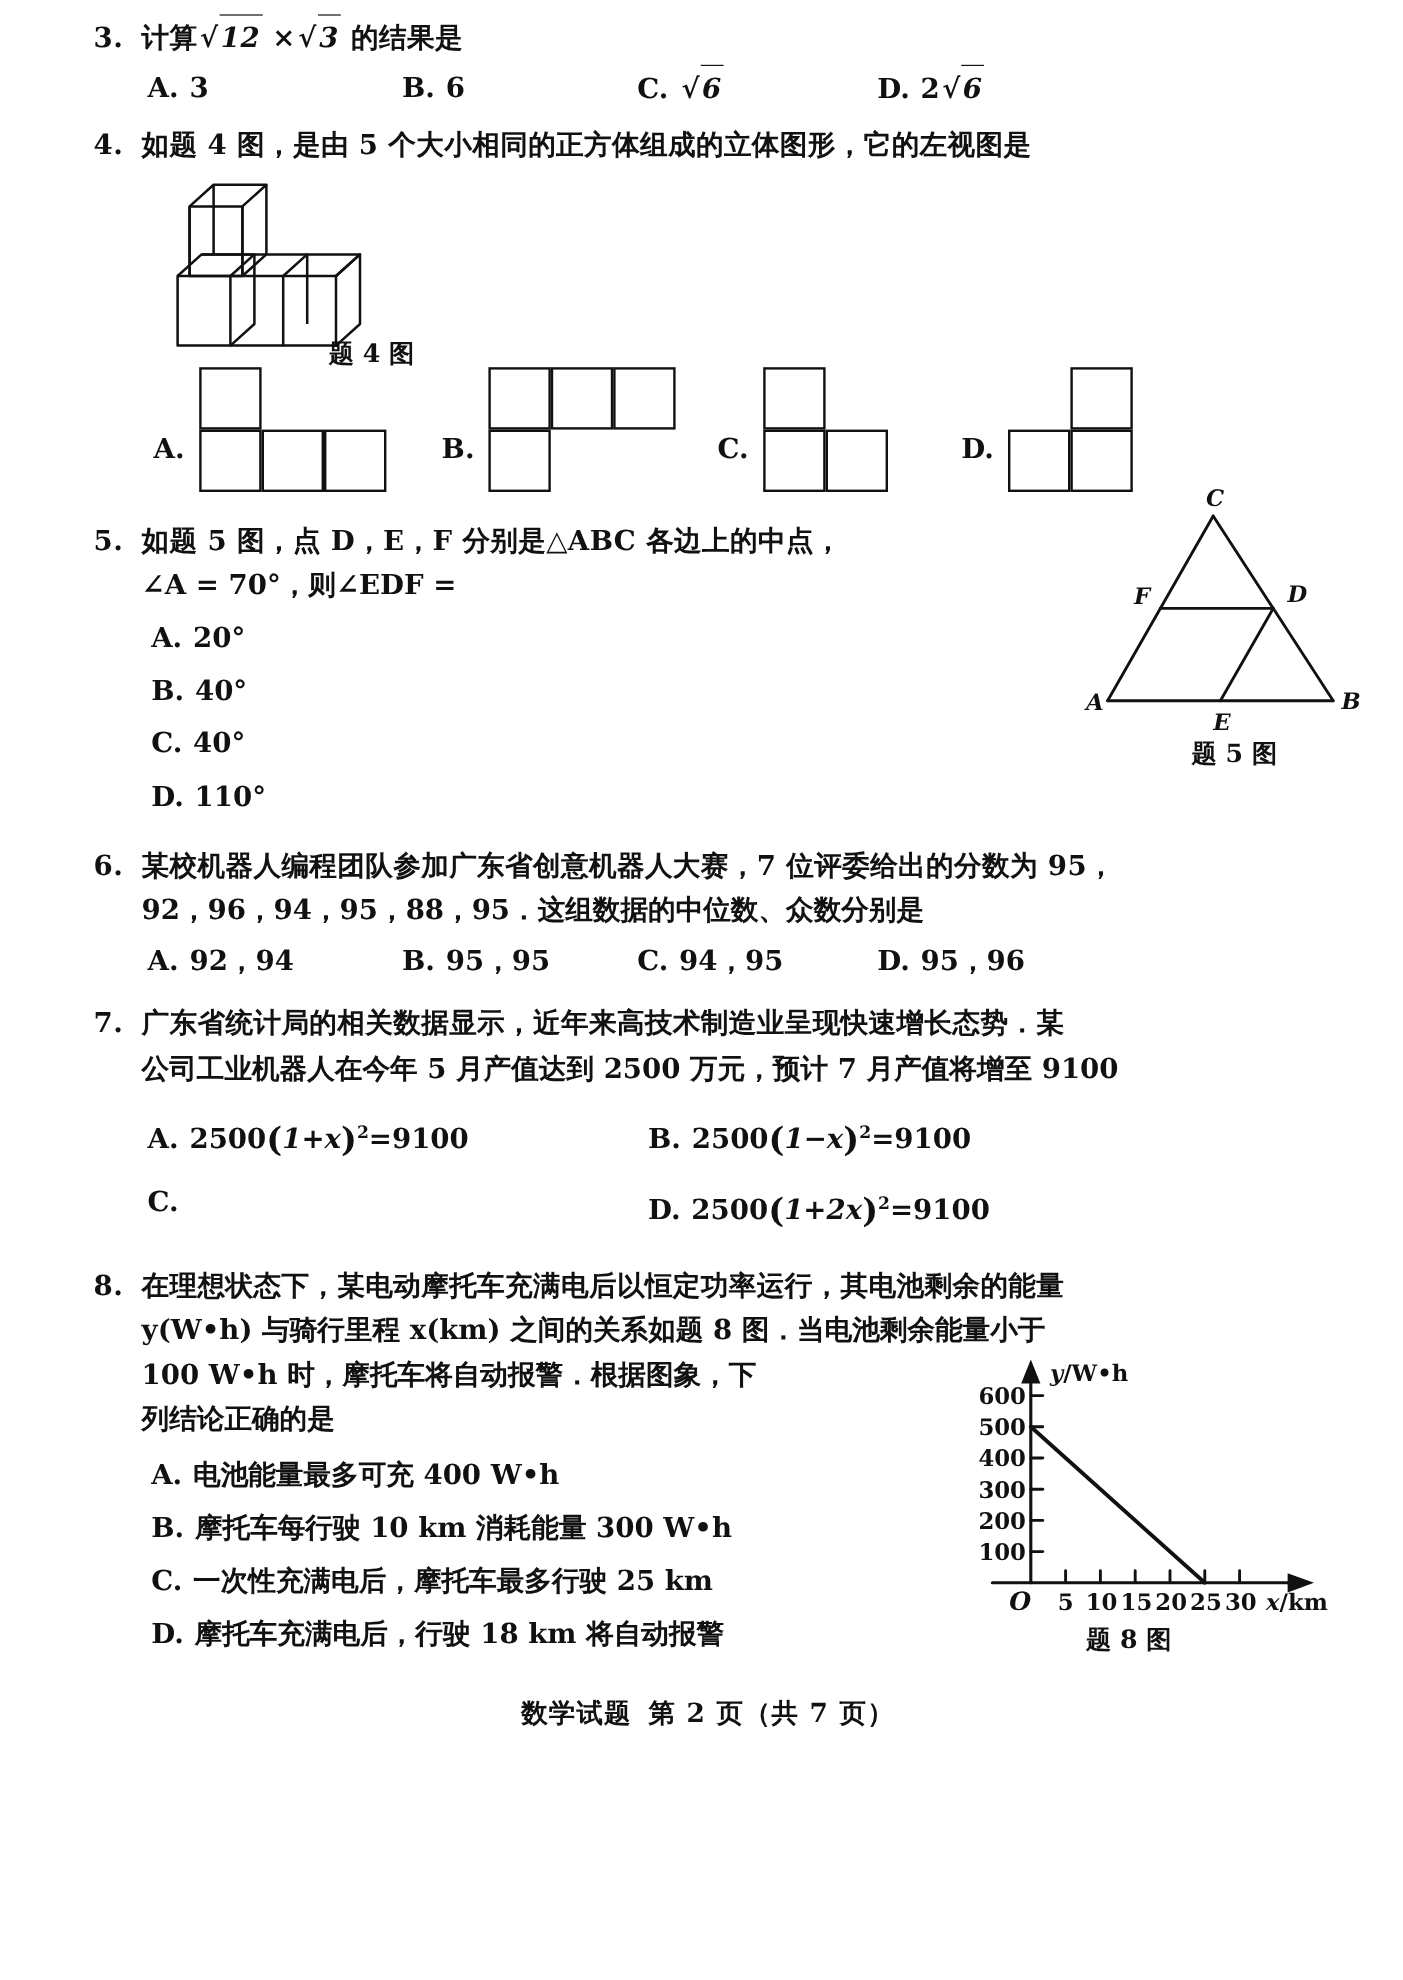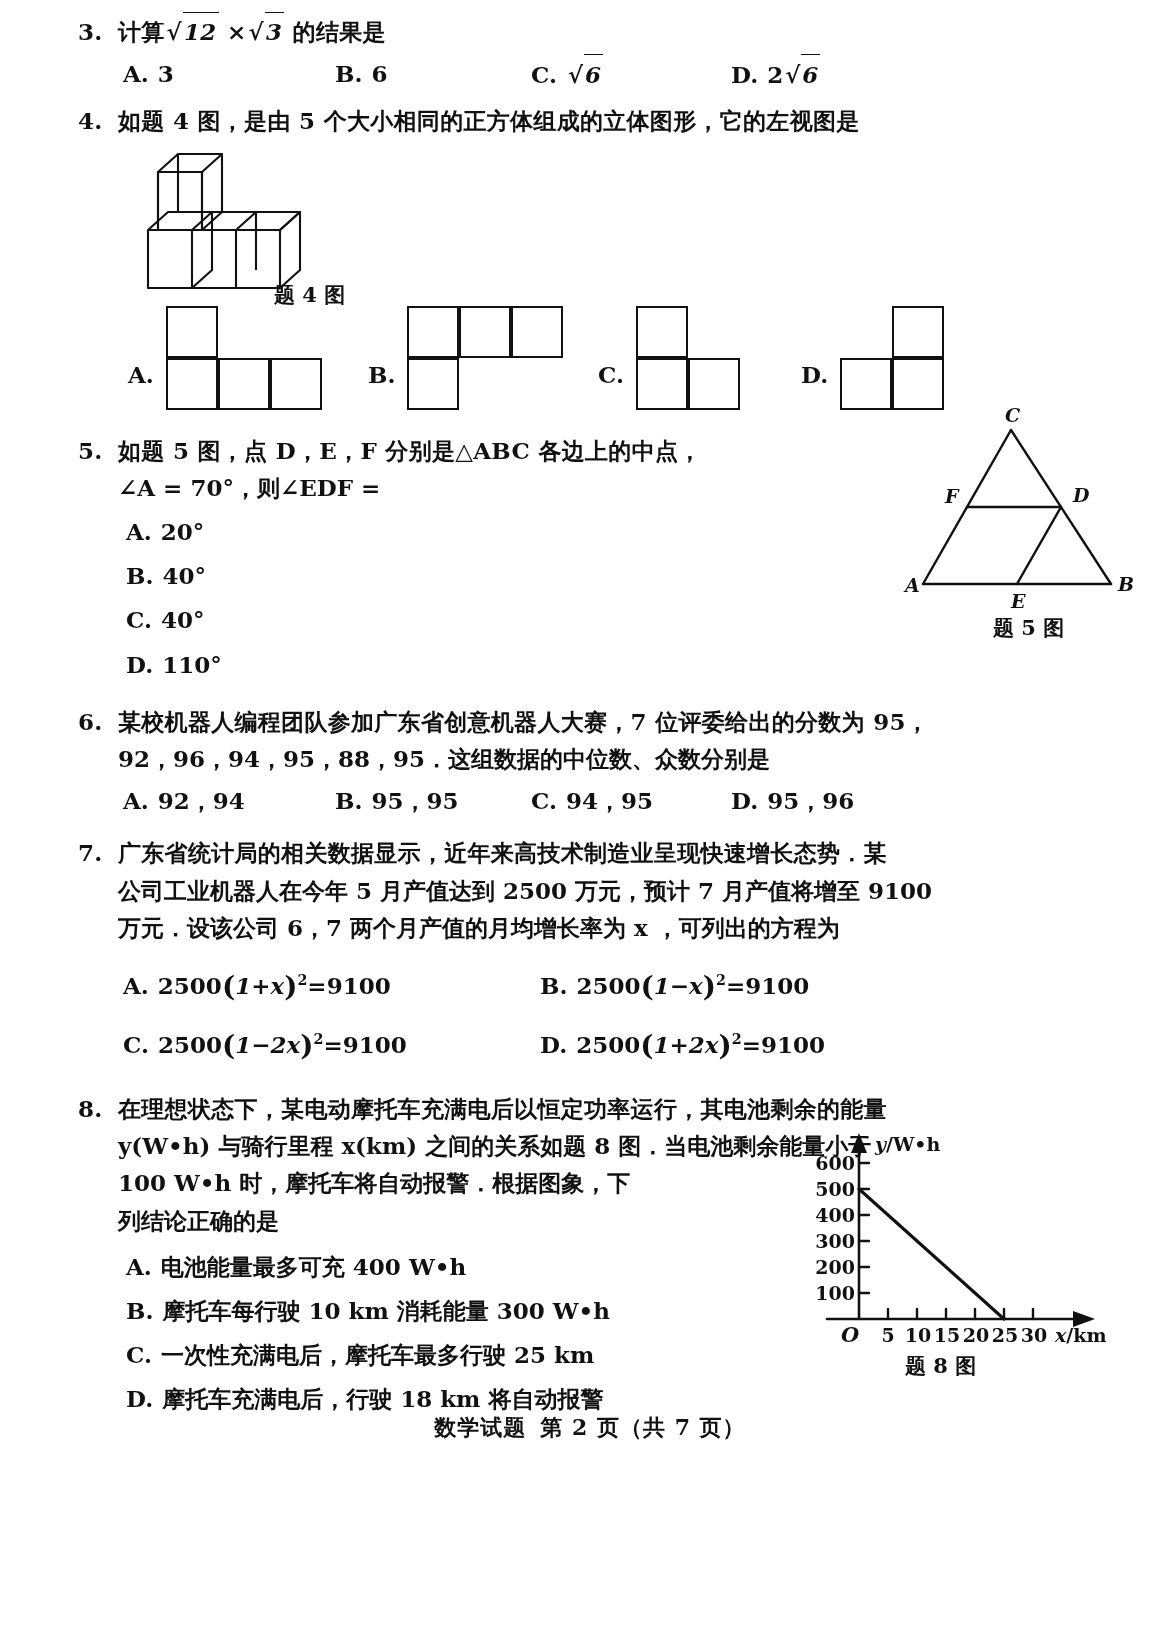--- a/index.html
+++ b/index.html
@@ -359,36 +359,34 @@
       </div>
     </div>
   </div>
 
   <div class="q" style="margin-top:14px;">
     <div class="q-line">
       <span class="q-num">7.</span>
       <span class="q-text">广东省统计局的相关数据显示，近年来高技术制造业呈现快速增长态势．某</span>
     </div>
     <div class="q-cont">公司工业机器人在今年 5 月产值达到 2500 万元，预计 7 月产值将增至 9100</div>
-    <div class="q-cont">万元．设该公司 6，7 两个月产值的月均增长率为 x ，可列出的方程为</div>
 
     <div class="opts-2col" style="margin-top:10px;">
       <div class="opt">
         <span class="opt-lab">A.</span>
         <span class="opt-txt"><span>2500</span><span class="paren">(</span><span class="mathi">1+x</span><span class="paren">)</span><sup class="pow">2</sup><span>=9100</span></span>
       </div>
       <div class="opt">
         <span class="opt-lab">B.</span>
         <span class="opt-txt"><span>2500</span><span class="paren">(</span><span class="mathi">1−x</span><span class="paren">)</span><sup class="pow">2</sup><span>=9100</span></span>
       </div>
     </div>
     <div class="opts-2col">
       <div class="opt">
         <span class="opt-lab">C.</span>
-        <span class="opt-txt"><span>2500</span><span class="paren">(</span><span class="mathi">1−2x</span><span class="paren">)</span><sup class="pow">2</sup><span>=9100</span></span>
       </div>
       <div class="opt">
         <span class="opt-lab">D.</span>
         <span class="opt-txt"><span>2500</span><span class="paren">(</span><span class="mathi">1+2x</span><span class="paren">)</span><sup class="pow">2</sup><span>=9100</span></span>
       </div>
     </div>
   </div>
 
   <div class="q" style="margin-top:16px;">
     <div class="q-line">

